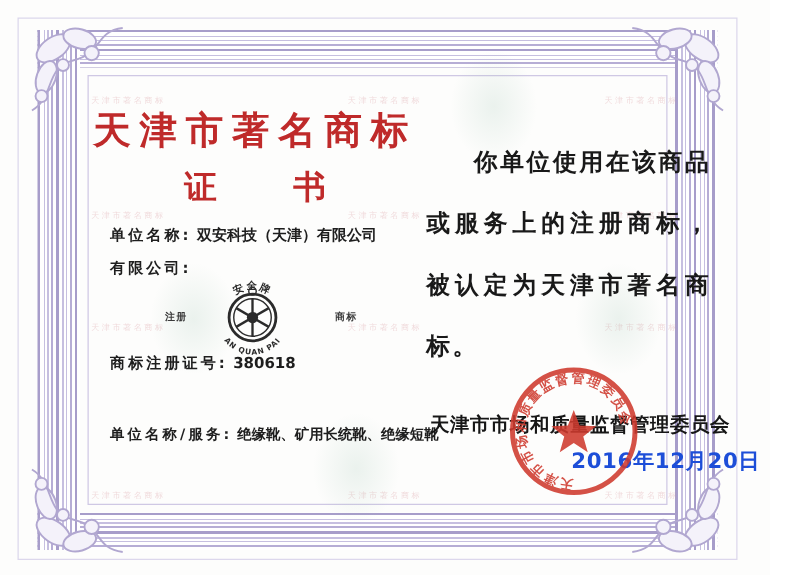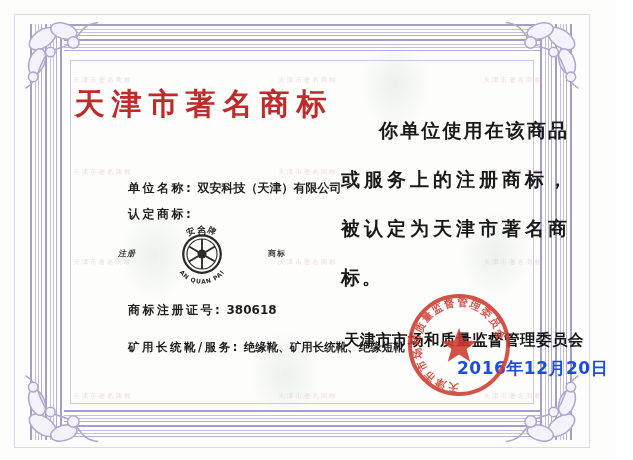--- a/index.html
+++ b/index.html
@@ -38,32 +38,32 @@
            pointer-events:none;}
 
   
   .title{position:absolute;left:70px;top:84px;width:268px;text-align:center;
          color:#bf2a2a;font-family:"DejaVu Serif","Liberation Serif",serif;
          font-weight:bold;font-size:30px;letter-spacing:7px;white-space:nowrap;}
   .subtitle{position:absolute;left:70px;top:132px;width:268px;text-align:center;
             color:#bf2a2a;font-family:"DejaVu Serif","Liberation Serif",serif;
             font-weight:bold;font-size:26px;letter-spacing:26px;text-indent:26px;white-space:nowrap;}
   .fline{position:absolute;left:88px;color:#1e1e1e;font-weight:bold;font-size:12px;white-space:nowrap;}
-  .fline .lbl{letter-spacing:2.5px;margin-left:40px;}
+  .fline .lbl{letter-spacing:2.5px;}
   .f-company {top:180px;}
   .f-tm      {top:206px;}
-  .f-reg     {top:302px;}
+  .f-reg     {top:282px;}
   .f-cat     {top:318px;}
   .f-goods   {top:340px;font-size:11.5px;}
   .f-valid   {top:360px;}
 
   
   .logo-wrap{position:absolute;left:112px;top:218px;width:180px;height:72px;}
   .logo-side{position:absolute;top:30px;font-size:8px;color:#3a3a3a;font-weight:bold;letter-spacing:1px;}
-  .logo-side.l{left:6px;font-style:italic;}
+  .logo-side.l{left:20px;}
   .logo-side.r{right:6px;font-family:Liberation Serif, serif;}
   .logo-svg{position:absolute;left:52px;top:0;}
 
   
   .statement{position:absolute;left:341px;top:106px;width:228px;
              color:#191919;font-family:"DejaVu Serif","Liberation Serif",serif;
              font-weight:bold;font-size:19px;line-height:49px;letter-spacing:2px;
              text-indent:2em;text-align:justify;}
   .issuer{position:absolute;left:344px;top:330px;color:#161616;
           font-weight:bold;font-size:15.5px;letter-spacing:.5px;white-space:nowrap;}
@@ -147,27 +147,28 @@
     <span>天津市著名商标</span>
       <span>天津市著名商标</span>
       <span>天津市著名商标</span>
   </div>
   <div class="wm-blob" style="left:120px;top:210px;"></div>
   <div class="wm-blob" style="left:360px;top:40px;"></div>
   <div class="wm-blob" style="left:460px;top:210px;"></div>
   <div class="wm-blob" style="left:250px;top:330px;"></div>
 
   <div class="title">天津市著名商标</div>
+  <div class="subtitle">证 书</div>
 
   <div class="fline f-company">
     <span class="lbl">单位名称:</span>
     <span>双安科技（天津）有限公司</span>
   </div>
   <div class="fline f-tm">
-    <span class="lbl">认定商标:</span>
+    <span class="lbl">有限公司:</span>
   </div>
 
   <div class="logo-wrap">
     <span class="logo-side l">注册</span>
     <span class="logo-side r">商标</span>
     <svg class="logo-svg" width="76" height="72" viewBox="0 0 100 96">
       <defs>
         <path id="logoTop" d="M26,30 A30,30 0 0 1 74,30"></path>
         <path id="logoBottom" d="M18,70 A38,38 0 0 0 82,70"></path>
       </defs>
@@ -187,21 +188,21 @@
         <textPath href="#logoBottom" startOffset="50%" text-anchor="middle">AN QUAN PAI</textPath>
       </text>
     </svg>
   </div>
 
   <div class="fline f-reg">
     <span class="lbl">商标注册证号:</span>
     <span>380618</span>
   </div>
   <div class="fline f-goods">
-    <span class="lbl">矿用长统靴/服务:</span>
+    <span class="lbl">单位名称/服务:</span>
     <span>绝缘靴、矿用长统靴、绝缘短靴</span>
   </div>
 
   <div class="statement">你单位使用在该商品或服务上的注册商标，被认定为天津市著名商标。</div>
   <div class="issuer">天津市市场和质量监督管理委员会</div>
   <div class="issue-date">2016年12月20日</div>
 
   <svg class="seal" viewBox="0 0 106 106">
     <defs>
       <path id="sealArc" d="M53,92 A39,39 0 1 1 53.01,92"></path>

